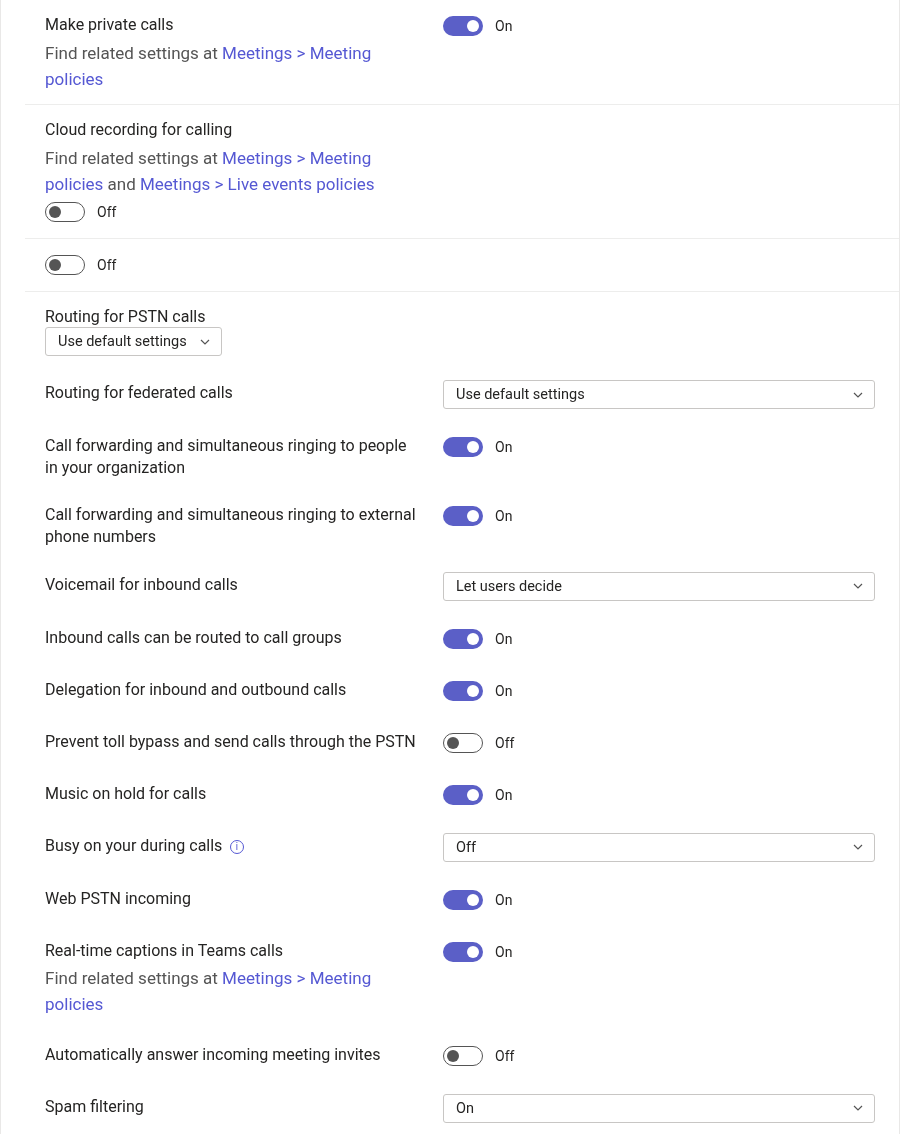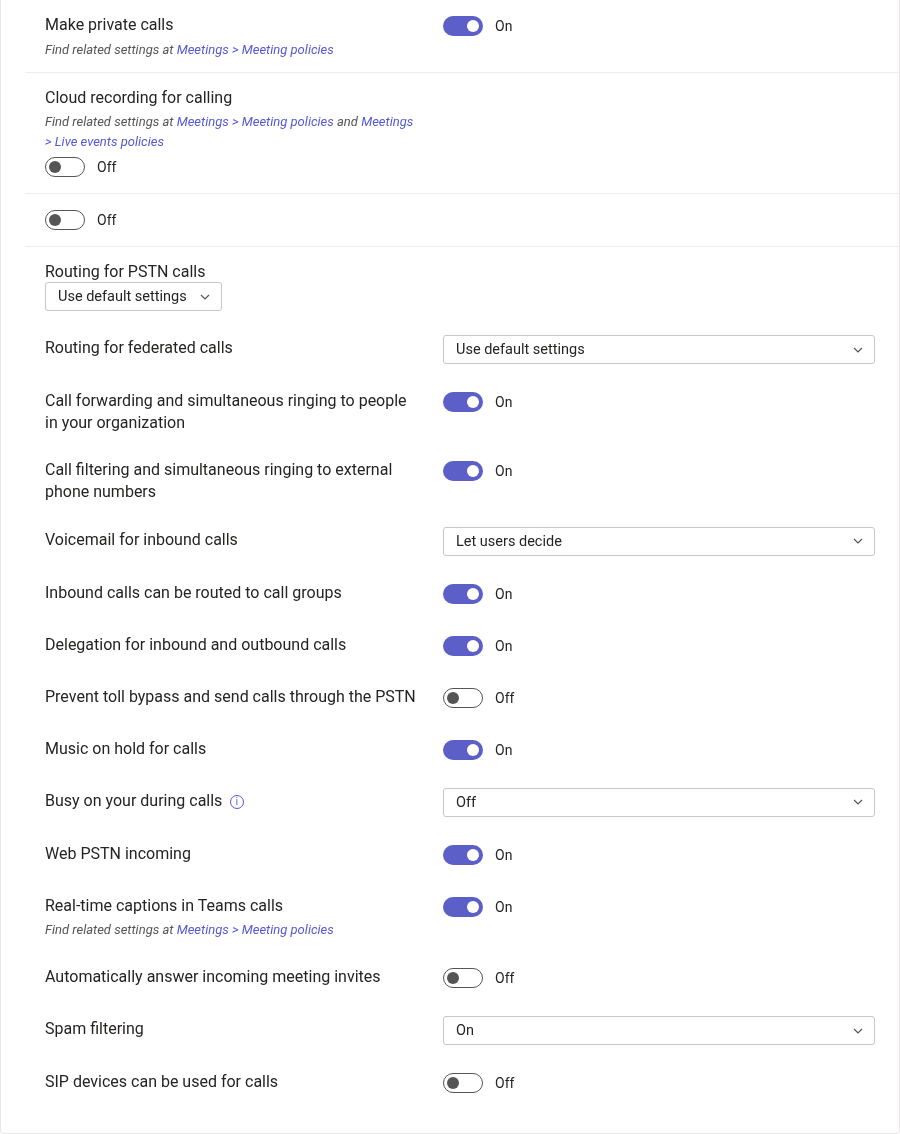--- a/index.html
+++ b/index.html
@@ -38,25 +38,24 @@
     align-items: center;
     min-height: 28px;
   }
   .title {
     font-size: 16px;
     font-weight: 400;
     color: #252423;
     line-height: 1.35;
   }
   .subtitle {
-    font-size: 13px;
+    font-size: 17px;
     color: #555;
     line-height: 1.55;
     margin-top: 4px;
-    font-style: italic;
   }
   .subtitle a, .linklike {
     color: #5558d3;
     text-decoration: none;
     cursor: pointer;
   }
   .info-icon {
     display: inline-flex;
     align-items: center;
     justify-content: center;
@@ -221,21 +220,21 @@
     <div class="control-col">
       <div class="toggle on">
           <div class="knob"></div>
         </div>
       <span class="toggle-label">On</span>
     </div>
   </div>
 
   <div class="row">
     <div class="label-col">
-      <div class="title">Call filtering and simultaneous ringing to external phone numbers</div>
+      <div class="title">Call forwarding and simultaneous ringing to external phone numbers</div>
     </div>
     <div class="control-col">
       <div class="toggle on">
           <div class="knob"></div>
         </div>
       <span class="toggle-label">On</span>
     </div>
   </div>
 
   <div class="row">

